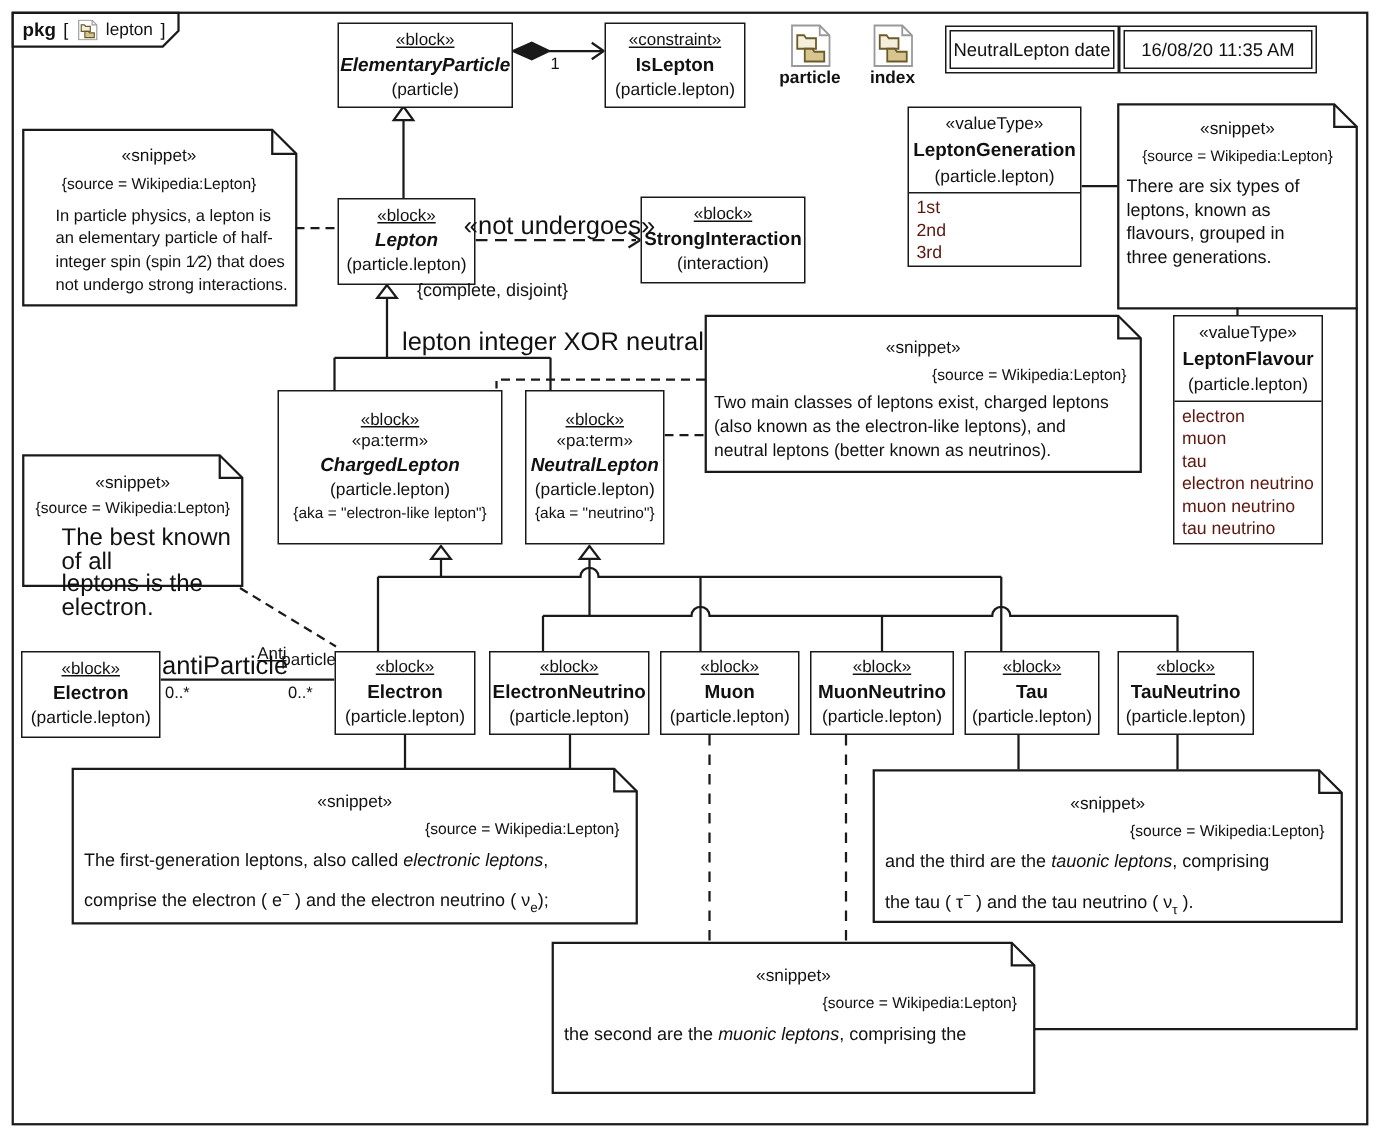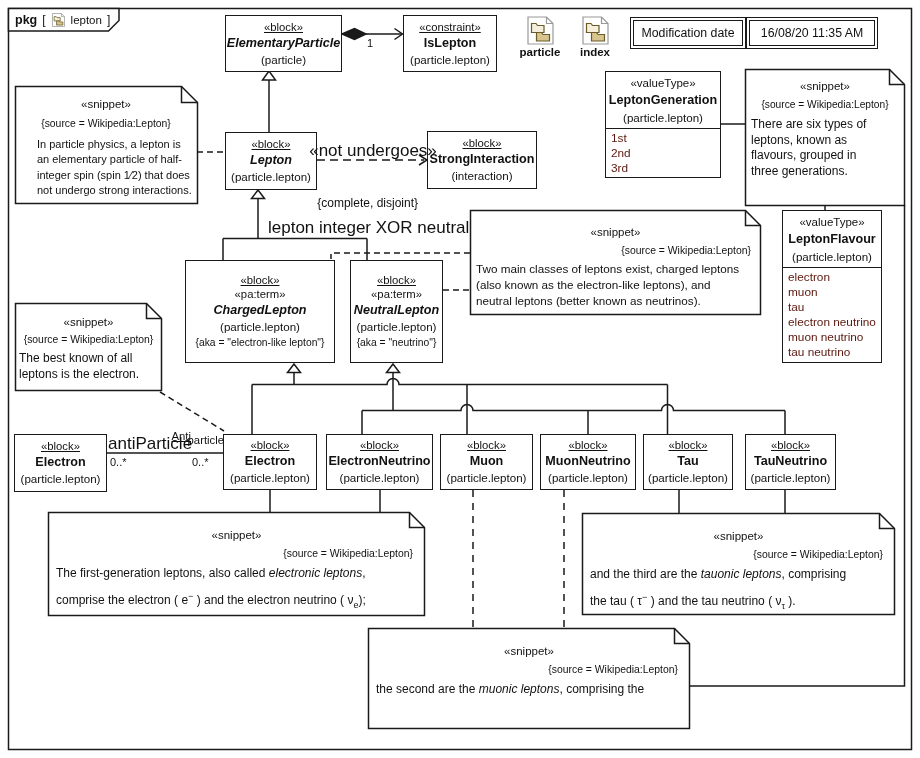--- a/index.html
+++ b/index.html
@@ -34,21 +34,21 @@
   .sn-a .sn-stereo{margin-bottom:6px;} .sn-a .sn-source{text-align:center;margin-bottom:7px;}
   .sn-a .sn-body{font-size:11px;line-height:15.3px;padding-left:22px;}
   .sn-b{padding-top:10px;}
   .sn-b .sn-stereo{margin-bottom:5px;} .sn-b .sn-source{text-align:center;font-size:10.2px;margin-bottom:6px;}
   .sn-b .sn-body{font-size:12px;line-height:15.5px;padding-left:6px;}
   .sn-c{padding-top:15px;}
   .sn-c .sn-stereo{margin-bottom:5px;} .sn-c .sn-source{text-align:right;padding-right:10px;margin-bottom:4px;}
   .sn-c .sn-body{font-size:11.7px;line-height:15.8px;padding-left:6px;}
   .sn-d{padding-top:12px;}
   .sn-d .sn-stereo{margin-bottom:4px;} .sn-d .sn-source{text-align:center;margin-bottom:5px;}
-  .sn-d .sn-body{font-size:12px;line-height:15.5px;padding-left:4px;}
+  .sn-d .sn-body{font-size:16px;line-height:15.5px;padding-left:4px;margin-left:22px;}
   .sn-e,.sn-f,.sn-g{padding-top:16px;}
   .sn-e .sn-stereo,.sn-f .sn-stereo,.sn-g .sn-stereo{margin-bottom:5px;}
   .sn-e .sn-source,.sn-f .sn-source,.sn-g .sn-source{text-align:right;padding-right:12px;}
   .sn-e .sn-body,.sn-f .sn-body,.sn-g .sn-body{font-size:12px;line-height:27px;padding-left:8px;}
   .elabel{font-size:17px;white-space:nowrap;}
   .tabbar{left:8px;top:8px;width:111px;height:23px;display:flex;align-items:center;
           padding-left:7px;gap:5px;z-index:3;}
   .tab-kw{font-weight:bold;font-size:12.5px;}
   .tab-br{font-size:12px;}
   .tab-name{font-size:11.5px;}
@@ -176,21 +176,21 @@
       <path d="M19.5 1 V7.5 H26" fill="none" stroke="#999" stroke-width="1.2"></path>
       <g stroke="#6a5b28" stroke-width="1.2">
         <path d="M4.5 7.5 h4.5 l1.5 2 H17 v7 H4.5 Z" fill="#f4eedb"></path>
         <path d="M9.5 16.5 h5 l1.5 2 H22.5 v6.5 H9.5 Z" fill="#d8c48e"></path>
       </g>
     </svg>
   </div>
   <div class="iconlabel" style="left:559px;top:46px;width:72px;">index</div>
 
   <div class="dblbox" style="left:630px;top:17px;width:114px;height:30px;">
-    <div class="inner">Modification date</div>
+    <div class="inner">NeutralLepton date</div>
   </div>
   <div class="dblbox" style="left:746px;top:17px;width:130px;height:30px;">
     <div class="inner">16/08/20 11:35 AM</div>
   </div>
 
   <div class="node block" style="left:225px;top:15px;width:117px;height:57px;">
     <div class="stereo">«block»</div>
     <div class="bname it">ElementaryParticle</div>
     <div class="ns">(particle)</div>
   </div>
@@ -362,21 +362,21 @@
   <div class="snippet sn-g" style="left:368px;top:628px;width:322px;height:101px;">
     <div class="sn-stereo">«snippet»</div>
     <div class="sn-source">{source = Wikipedia:Lepton}</div>
     <div class="sn-body">
         <div class="rline"><span>the second are the </span><span class="it">muonic leptons</span><span>, comprising the</span></div>
       </div>
   </div>
 
   <div class="elabel" style="left:363px;top:37px;width:14px;text-align:center;font-size:11px;">1</div>
   <div class="elabel" style="left:307px;top:141px;width:132px;text-align:center;">«not undergoes»</div>
-  <div class="elabel" style="left:278px;top:196px;width:140px;text-align:right;font-size:12px;">{complete, disjoint}</div>
+  <div class="elabel" style="left:278px;top:186px;width:140px;text-align:left;font-size:12px;">{complete, disjoint}</div>
   <div class="elabel" style="left:268px;top:218px;width:160px;text-align:center;">lepton integer XOR neutral</div>
   <div class="elabel" style="left:157px;top:430px;width:34px;text-align:right;font-size:11.3px;text-decoration:underline;">Anti</div>
   <div class="elabel" style="left:108px;top:434px;font-size:17px;">antiParticle</div>
   <div class="elabel" style="left:180px;top:434px;width:44px;text-align:right;font-size:11.3px;">particle</div>
   <div class="elabel" style="left:110px;top:456px;font-size:11px;">0..*</div>
   <div class="elabel" style="left:192px;top:456px;font-size:11px;">0..*</div>
 
 </div>
 
 </body></html>

